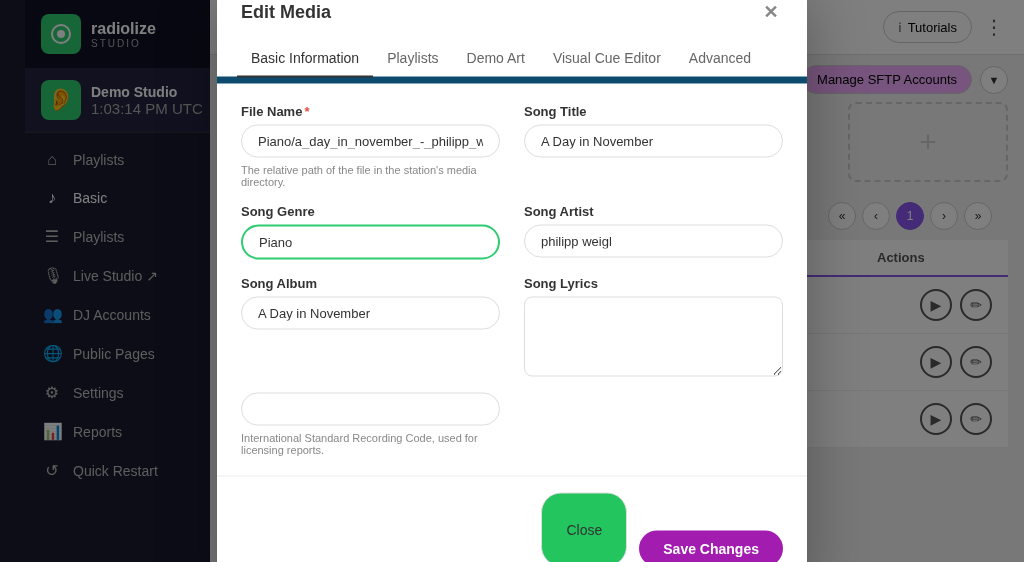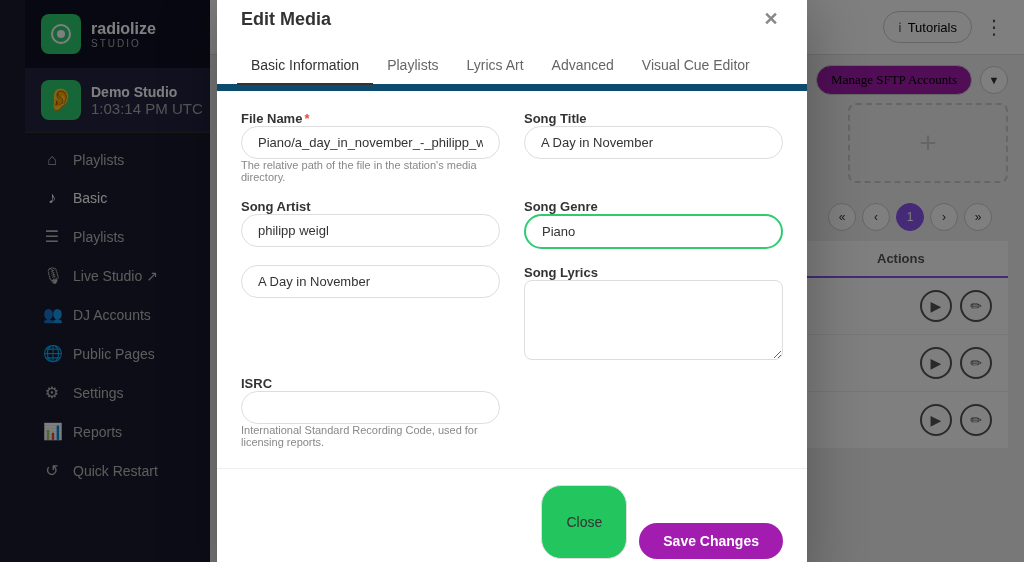--- a/index.html
+++ b/index.html
@@ -42,22 +42,22 @@
     .main {
       position: absolute; left: 210px; top: 0; right: 0; bottom: 0;
       background: #f0f0f0;
     }
     .topbar {
       background: white; height: 55px; display: flex; align-items: center;
       justify-content: flex-end; padding: 0 20px; gap: 12px;
       border-bottom: 1px solid #ddd;
     }
     .manage-sftp-btn {
-      background: #a21caf; border: 1px solid #ccc; border-radius: 20px;
-      padding: 6px 14px; font-size: 13px; cursor: pointer; font-family: Liberation Serif, serif;
+      background: #f0abfc; border: 1px solid #ccc; border-radius: 20px;
+      padding: 6px 14px; font-size: 13px; cursor: pointer;
     }
     .topbar-more { font-size: 20px; color: #555; cursor: pointer; }
     .tutorials-btn {
       display: flex; align-items: center; gap: 6px;
       background: white; border: 1px solid #ccc; border-radius: 20px;
       padding: 6px 14px; font-size: 13px; cursor: pointer;
     }
 
     
     .pagination {
@@ -99,21 +99,21 @@
     }
     .modal-tab {
       padding: 10px 14px; font-size: 14px; cursor: pointer; color: #666;
       border-bottom: 2px solid transparent; margin-bottom: -1px;
     }
     .modal-tab.active { color: #333; border-bottom: 2px solid #333; font-weight: 500; }
 
     
     .modal-body { padding: 20px 24px; display: grid; grid-template-columns: 1fr 1fr; gap: 16px 24px; }
 
-    .form-group { display: flex; flex-direction: column; }
+    .form-group { display: flex; flex-direction: column; gap: 6px; }
     .form-label { font-size: 13px; font-weight: 600; color: #333; }
     .form-label .required { color: #e74c3c; margin-left: 2px; }
     .form-input {
       border: 1px solid #ddd; border-radius: 20px; padding: 8px 16px;
       font-size: 13px; outline: none; width: 100%; color: #333;
     }
     .form-input.active-green { border-color: #2ecc71; border-width: 2px; }
     .form-hint { font-size: 11px; color: #888; }
 
     .form-textarea {
@@ -270,61 +270,61 @@
 
 <div class="modal">
   <div class="modal-header">
     <span>Edit Media</span>
     <div class="modal-close">✕</div>
   </div>
 
   <div class="modal-tabs">
     <div class="modal-tab active">Basic Information</div>
     <div class="modal-tab">Playlists</div>
-    <div class="modal-tab">Lyrics Art</div>
+    <div class="modal-tab">Demo Art</div>
+    <div class="modal-tab">Visual Cue Editor</div>
     <div class="modal-tab">Advanced</div>
-    <div class="modal-tab">Visual Cue Editor</div>
   </div>
 
   <div class="modal-body">
 
     <div class="form-group">
       <label class="form-label">
         <span>File Name</span><span class="required">*</span>
       </label>
       <input class="form-input" type="text" value="Piano/a_day_in_november_-_philipp_wei" style="">
       <span class="form-hint">The relative path of the file in the station's media directory.</span>
     </div>
 
     <div class="form-group">
       <label class="form-label">Song Title</label>
       <input class="form-input" type="text" value="A Day in November" style="">
     </div>
 
     <div class="form-group">
+      <label class="form-label">Song Genre</label>
+      <input class="form-input active-green" type="text" value="Piano" style="">
+    </div>
+
+    <div class="form-group">
       <label class="form-label">Song Artist</label>
       <input class="form-input" type="text" value="philipp weigl" style="">
     </div>
 
     <div class="form-group">
-      <label class="form-label">Song Genre</label>
-      <input class="form-input active-green" type="text" value="Piano" style="">
-    </div>
-
-    <div class="form-group">
+      <label class="form-label">Song Album</label>
       <input class="form-input" type="text" value="A Day in November" style="">
     </div>
 
     <div class="form-group">
       <label class="form-label">Song Lyrics</label>
       <textarea class="form-textarea" style=""></textarea>
     </div>
 
     <div class="form-group">
-      <label class="form-label">ISRC</label>
       <input class="form-input" type="text" value="" style="">
       <span class="form-hint">International Standard Recording Code, used for licensing reports.</span>
     </div>
   </div>
 
   <div class="modal-footer">
     <button class="btn-close">Close</button>
     <button class="btn-save">Save Changes</button>
   </div>
 </div>

